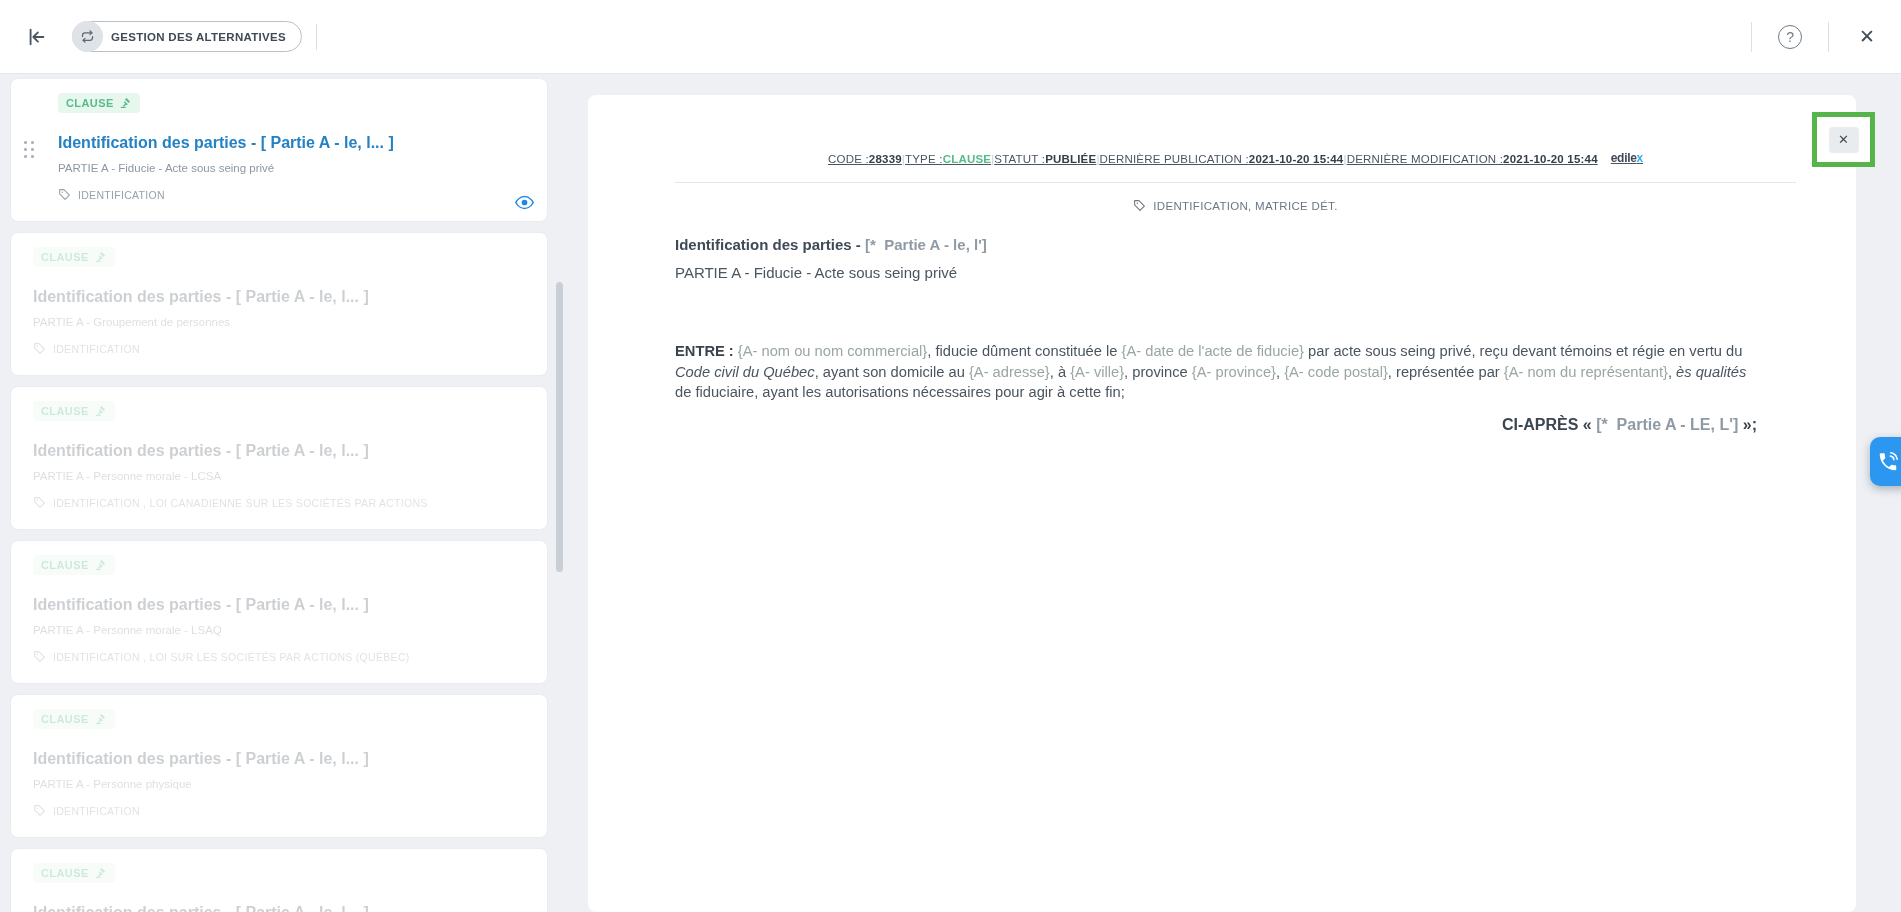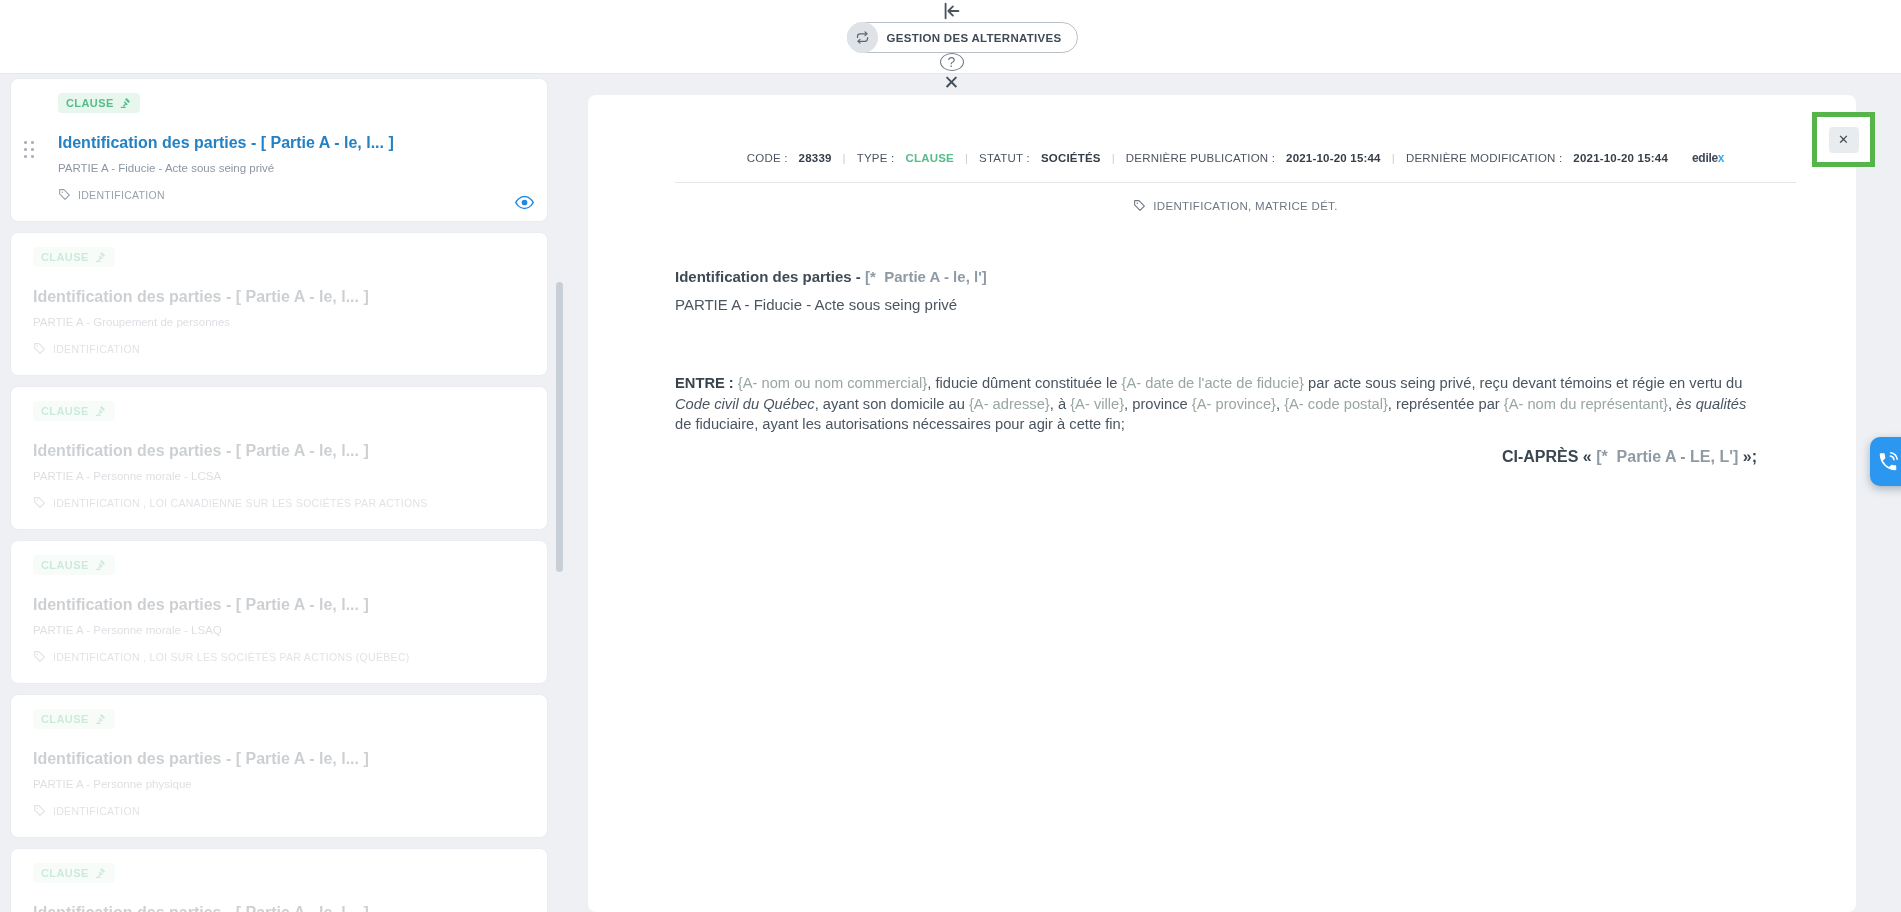--- a/index.html
+++ b/index.html
@@ -5,21 +5,21 @@
   :root{
     --accent-blue:#2381c4; --green:#57bb8a; --highlight-green:#55b44a;
     --tab-blue:#2b97f0; --logo-blue:#35aef0; --eye-blue:#1e88e5;
   }
   *{margin:0;padding:0;box-sizing:border-box;}
   html,body{width:1901px;height:912px;overflow:hidden;}
   body{font-family:"Liberation Sans","DejaVu Sans",sans-serif;background:#eef0f3;color:#4a5560;position:relative;}
 
   
   .topbar{position:absolute;left:0;top:0;width:1901px;height:74px;background:#fff;
-    border-bottom:1px solid #e4e7eb;display:flex;align-items:center;padding:0 22px 0 24px;z-index:5;flex-direction:column;}
+    border-bottom:1px solid #e4e7eb;display:flex;align-items:center;padding:0 22px 0 24px;z-index:5;}
   .back-btn{width:26px;height:26px;display:flex;align-items:center;justify-content:center;cursor:pointer;color:#4a5560;}
   .alt-badge{margin-left:22px;display:flex;align-items:center;height:31px;border:1px solid #b9c0c8;
     border-radius:16px;padding-right:15px;background:#fff;cursor:pointer;}
   .alt-badge .circ{width:31px;height:31px;border-radius:50%;background:#dfe3e7;display:flex;
     align-items:center;justify-content:center;margin-left:-1px;color:#5d6773;}
   .alt-badge .lbl{font-size:11.5px;font-weight:700;letter-spacing:.3px;color:#3f4a56;margin-left:8px;white-space:nowrap;}
   .vdiv{width:1px;height:26px;background:#dcdfe3;margin:0 14px;}
   .vdiv.tall{height:30px;margin:0 26px;}
   .page-title{font-size:20px;font-weight:400;color:#3a434e;margin-left:14px;white-space:nowrap;}
   .page-title b{font-weight:700;}
@@ -43,31 +43,31 @@
   .card.faded .card-title{color:#5c6670;}
   .drag-handle{position:absolute;left:13px;top:50%;transform:translateY(-50%);display:grid;
     grid-template-columns:repeat(2,4px);grid-auto-rows:4px;gap:3px;cursor:grab;}
   .drag-handle i{width:2.6px;height:2.6px;border-radius:50%;background:#aab3bd;}
   .eye-btn{position:absolute;right:13px;bottom:11px;cursor:pointer;line-height:0;}
   .scroll-thumb{position:absolute;left:556px;top:208px;width:7px;height:290px;border-radius:4px;background:#c9cfd6;cursor:pointer;}
 
   
   .panel{position:absolute;left:588px;top:95px;width:1268px;bottom:0;background:#fff;border-radius:8px;padding-top:56px;}
   .doc{margin:0 60px 0 87px;}
-  .meta-row{display:flex;justify-content:center;align-items:center;gap:11px;font-size:11.5px;
-    color:#4a5560;letter-spacing:.2px;white-space:nowrap;}
+  .meta-row{display:flex;justify-content:center;align-items:flex-end;font-size:11.5px;
+    color:#4a5560;letter-spacing:.2px;white-space:nowrap;text-decoration:underline;}
   .meta-row b{color:#333e48;}
   .meta-row .sep{color:#c9ced4;}
   .meta-row .type-val{color:var(--green);font-weight:700;}
   .logo{font-size:12px;font-weight:700;color:#3f4a56;margin-left:13px;letter-spacing:-.3px;}
   .logo .lx{color:var(--logo-blue);}
   .doc hr{border:none;border-top:1px solid #e3e7ea;margin-top:17px;}
   .tags-line{margin-top:16px;display:flex;justify-content:center;align-items:center;gap:7px;
     font-size:11.5px;letter-spacing:.3px;color:#6d7783;}
-  .clause-title{margin-top:56px;font-size:15px;font-weight:700;color:#3f4a56;}
+  .clause-title{margin-top:24px;font-size:15px;font-weight:700;color:#3f4a56;}
   .clause-title .tvar{color:#8f9aa4;}
   .clause-sub{margin-top:11px;font-size:15px;color:#4a5560;}
   .clause-body{margin-top:60px;font-size:14.7px;line-height:1.4;color:#4a5560;max-width:1075px;}
   .seg-b{font-weight:700;color:#39434d;}
   .seg-v{color:#99a6a2;}
   .seg-i{font-style:italic;}
   .ci-line{margin-top:13px;text-align:right;font-size:16px;font-weight:700;color:#3c4650;max-width:1082px;}
   .ci-line .tvar{color:#8f9aa4;}
 
   
@@ -266,21 +266,21 @@
 <main class="panel">
   <div class="doc">
     <div class="meta-row">
       <span>CODE :</span>
       <b>28339</b>
       <span class="sep">|</span>
       <span>TYPE :</span>
       <span class="type-val">CLAUSE</span>
       <span class="sep">|</span>
       <span>STATUT :</span>
-      <b>SOCIÉTÉS</b>
+      <b>PUBLIÉE</b>
       <span class="sep">|</span>
       <span>DERNIÈRE PUBLICATION :</span>
       <b>2021-10-20 15:44</b>
       <span class="sep">|</span>
       <span>DERNIÈRE MODIFICATION :</span>
       <b>2021-10-20 15:44</b>
       <span class="logo"><span>edile</span><span class="lx">x</span></span>
     </div>
     <hr>
     <div class="tags-line">

